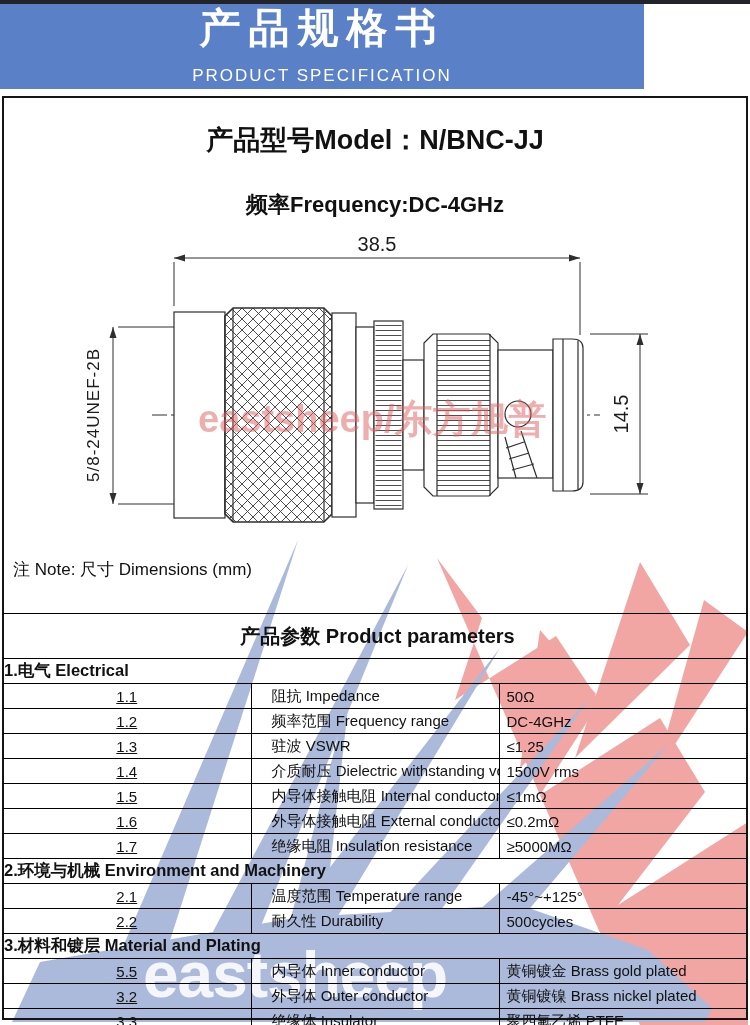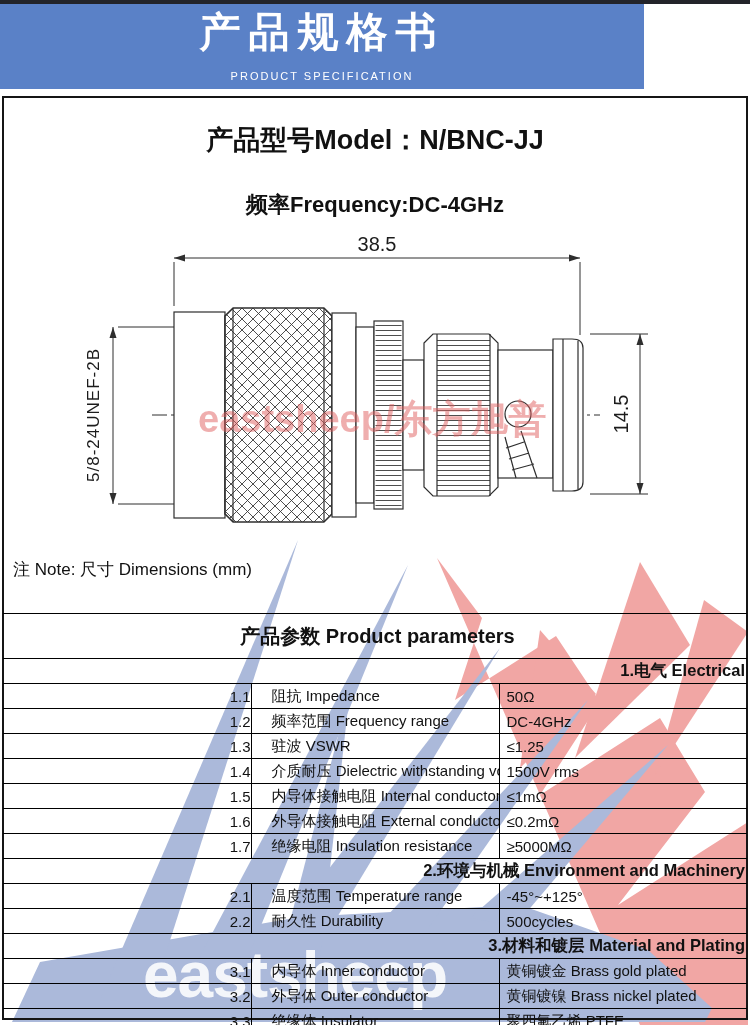--- a/index.html
+++ b/index.html
@@ -7,37 +7,37 @@
     width:750px;height:1025px;position:relative;overflow:hidden;background:#fff;
     font-family:"Liberation Sans","DejaVu Sans",sans-serif;color:#111;
   }
   .layer{position:absolute;left:0;top:0;width:750px;height:1025px;}
   
   .topstrip{position:absolute;left:0;top:0;width:750px;height:4px;background:#23242a;z-index:4;}
   
   .banner{position:absolute;left:0;top:4px;width:644px;height:85px;background:#5a81c7;z-index:4;
           display:flex;flex-direction:column;align-items:center;justify-content:center;}
   .banner .cn{color:#fff;font-size:41px;font-weight:bold;letter-spacing:8px;line-height:1.05;}
-  .banner .en{color:#fff;font-size:11px;letter-spacing:2px;margin-top:15px;}
+  .banner .en{color:#fff;font-size:17px;letter-spacing:2px;margin-top:15px;}
   
   .frame{position:absolute;left:2px;top:96px;width:742px;height:920px;border:2px solid #151515;z-index:3;pointer-events:none;}
   .model-line{position:absolute;left:0;top:122px;width:750px;text-align:center;font-size:27px;font-weight:bold;z-index:4;}
   .freq-line{position:absolute;left:0;top:170px;width:750px;text-align:center;font-size:22px;font-weight:bold;z-index:4;margin-top:20px;}
   .note-line{position:absolute;left:13px;top:558px;font-size:17px;z-index:4;}
   
   .tablewrap{position:absolute;left:3px;top:613px;width:744px;z-index:4;}
   table.params{border-collapse:collapse;table-layout:fixed;width:744px;background:transparent;}
   table.params td{border:1px solid #000;height:24px;font-size:15px;padding:0 2px 0 7px;
                   overflow:hidden;white-space:nowrap;background:transparent;}
   table.params td:first-child{border-left:none;}
   table.params td:last-child{border-right:none;}
   table.params tr:last-child td{border-bottom:none;}
   table.params tr.title td{height:44px;font-size:20px;font-weight:bold;text-align:center;border-top:1px solid #000;}
-  table.params tr.sec td{font-weight:bold;font-size:16.5px;padding-left:10px;text-align:right;}
-  table.params td.c0{width:79px;text-align:right;padding:0;}
+  table.params tr.sec td{font-weight:bold;font-size:16.5px;padding-left:1px;}
+  table.params td.c0{width:79px;text-align:center;padding:0;text-decoration:underline;}
   table.params td.c1{width:375px;padding-left:20px;}
   svg text{font-family:"Liberation Sans","DejaVu Sans",sans-serif;}
 </style>
 </head>
 <body>
 
 <svg class="layer" style="z-index:1" width="750" height="1025" viewBox="0 0 750 1025" aria-hidden="true">
   <g fill="#f1a6a4" stroke="none">
     <path d="M437 558 L482 618 L455 700 L556 636 L600 702 L540 795 L660 718 L705 792 L618 905 L748 822 L748 1025 L640 1025 Z"></path>
     <path d="M540 630 L596 694 L520 768 Z"></path>
@@ -188,21 +188,21 @@
         </tr>
         <tr>
           <td class="c0">2.2</td>
           <td class="c1">耐久性 Durability</td>
           <td class="c2">500cycles</td>
         </tr>
         <tr class="sec">
           <td colspan="3">3.材料和镀层 Material and Plating</td>
         </tr>
         <tr>
-          <td class="c0">3.1</td>
+          <td class="c0">5.5</td>
           <td class="c1">内导体 Inner conductor</td>
           <td class="c2">黄铜镀金 Brass gold plated</td>
         </tr>
         <tr>
           <td class="c0">3.2</td>
           <td class="c1">外导体 Outer conductor</td>
           <td class="c2">黄铜镀镍 Brass nickel plated</td>
         </tr>
         <tr>
           <td class="c0">3.3</td>

